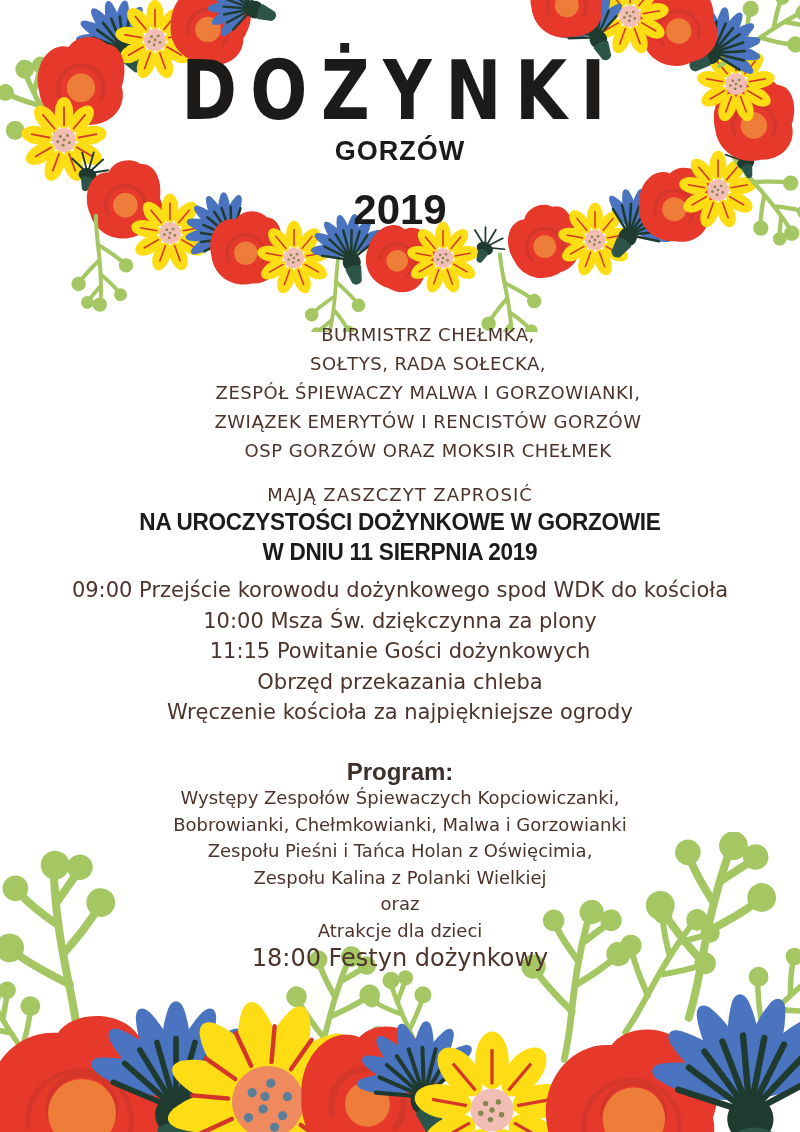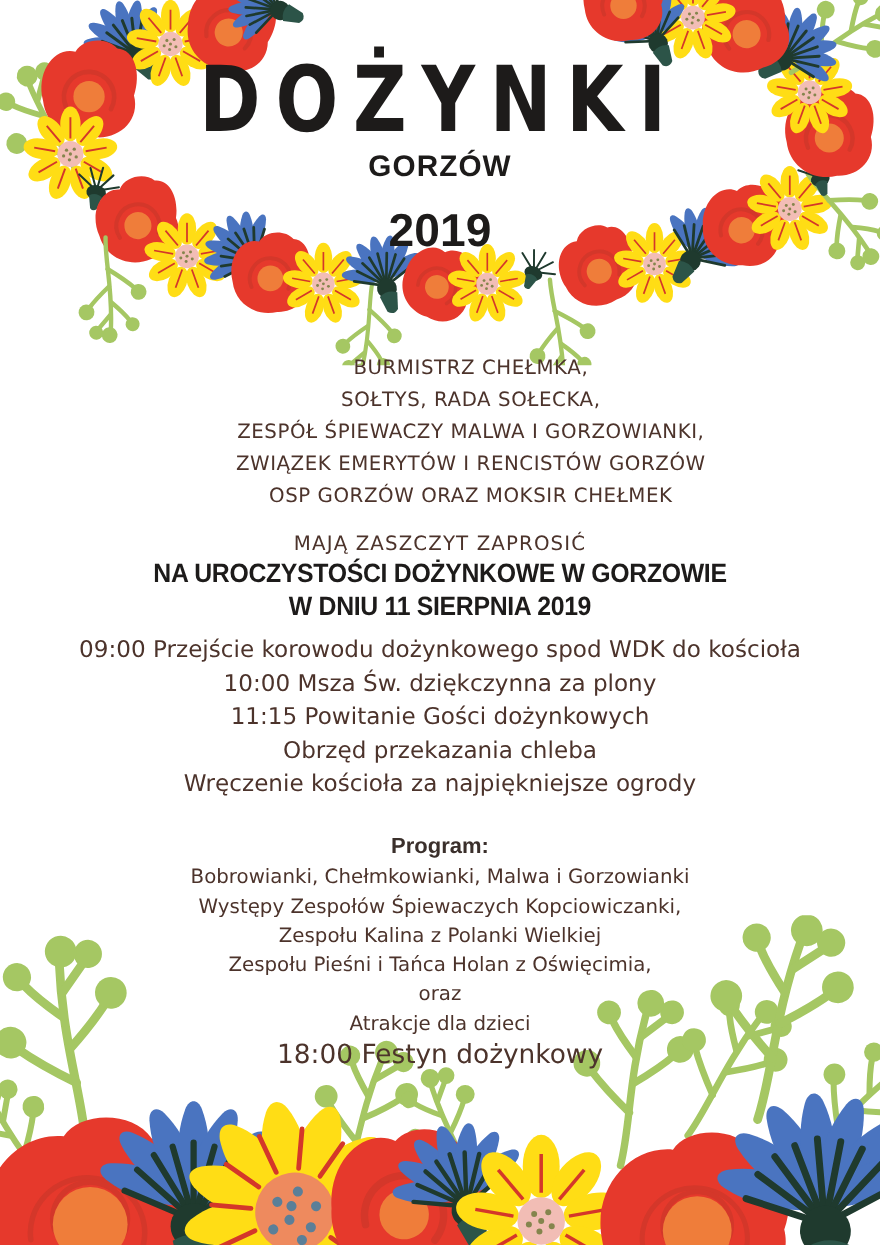--- a/index.html
+++ b/index.html
@@ -19,21 +19,21 @@
   #city{top:136px;color:var(--text-black);font-weight:700;font-size:27px;letter-spacing:1px;
         font-family:"Liberation Sans",sans-serif;}
   #year{top:186px;color:var(--text-black);font-weight:700;font-size:42px;
         font-family:"Liberation Sans",sans-serif;}
   #organizers{top:320px;color:var(--text-brown);font-size:18px;line-height:29px;letter-spacing:.5px;margin-left:28px;}
   #invite{top:484px;color:var(--text-brown);font-size:18px;letter-spacing:1px;}
   #headline{top:507px;color:var(--text-black);font-weight:800;font-size:24px;line-height:30px;
             letter-spacing:-0.3px;font-family:"Liberation Sans",sans-serif;
             transform:scaleX(.94);transform-origin:50% 0;}
   #schedule{top:575px;color:var(--text-brown);font-size:21px;line-height:30.5px;}
-  #program-label{top:758px;color:#3a2f2b;font-size:20px;font-weight:600;
+  #program-label{top:758px;color:#3a2f2b;font-size:24px;font-weight:600;
                  font-family:"Liberation Sans",sans-serif;}
   #program{top:785px;color:var(--text-brown);font-size:18px;line-height:26.5px;}
   #finale{top:944px;color:var(--text-brown);font-size:24px;}
 </style>
 </head>
 <body>
 
 <svg width="0" height="0" style="position:absolute" aria-hidden="true">
   <defs>
     <g id="poppy">
@@ -248,21 +248,21 @@
   <div>09:00 Przejście korowodu dożynkowego spod WDK do kościoła</div>
   <div>10:00 Msza Św. dziękczynna za plony</div>
   <div>11:15 Powitanie Gości dożynkowych</div>
   <div>Obrzęd przekazania chleba</div>
   <div>Wręczenie kościoła za najpiękniejsze ogrody</div>
 </div>
 
 <div id="program-label" class="abs">Program:</div>
 
 <div id="program" class="abs">
+  <div>Występy Zespołów Śpiewaczych Kopciowiczanki,</div>
   <div>Bobrowianki, Chełmkowianki, Malwa i Gorzowianki</div>
-  <div>Występy Zespołów Śpiewaczych Kopciowiczanki,</div>
+  <div>Zespołu Pieśni i Tańca Holan z Oświęcimia,</div>
   <div>Zespołu Kalina z Polanki Wielkiej</div>
-  <div>Zespołu Pieśni i Tańca Holan z Oświęcimia,</div>
   <div>oraz</div>
   <div>Atrakcje dla dzieci</div>
 </div>
 
 <div id="finale" class="abs">18:00 Festyn dożynkowy</div>
 
 </body></html>

